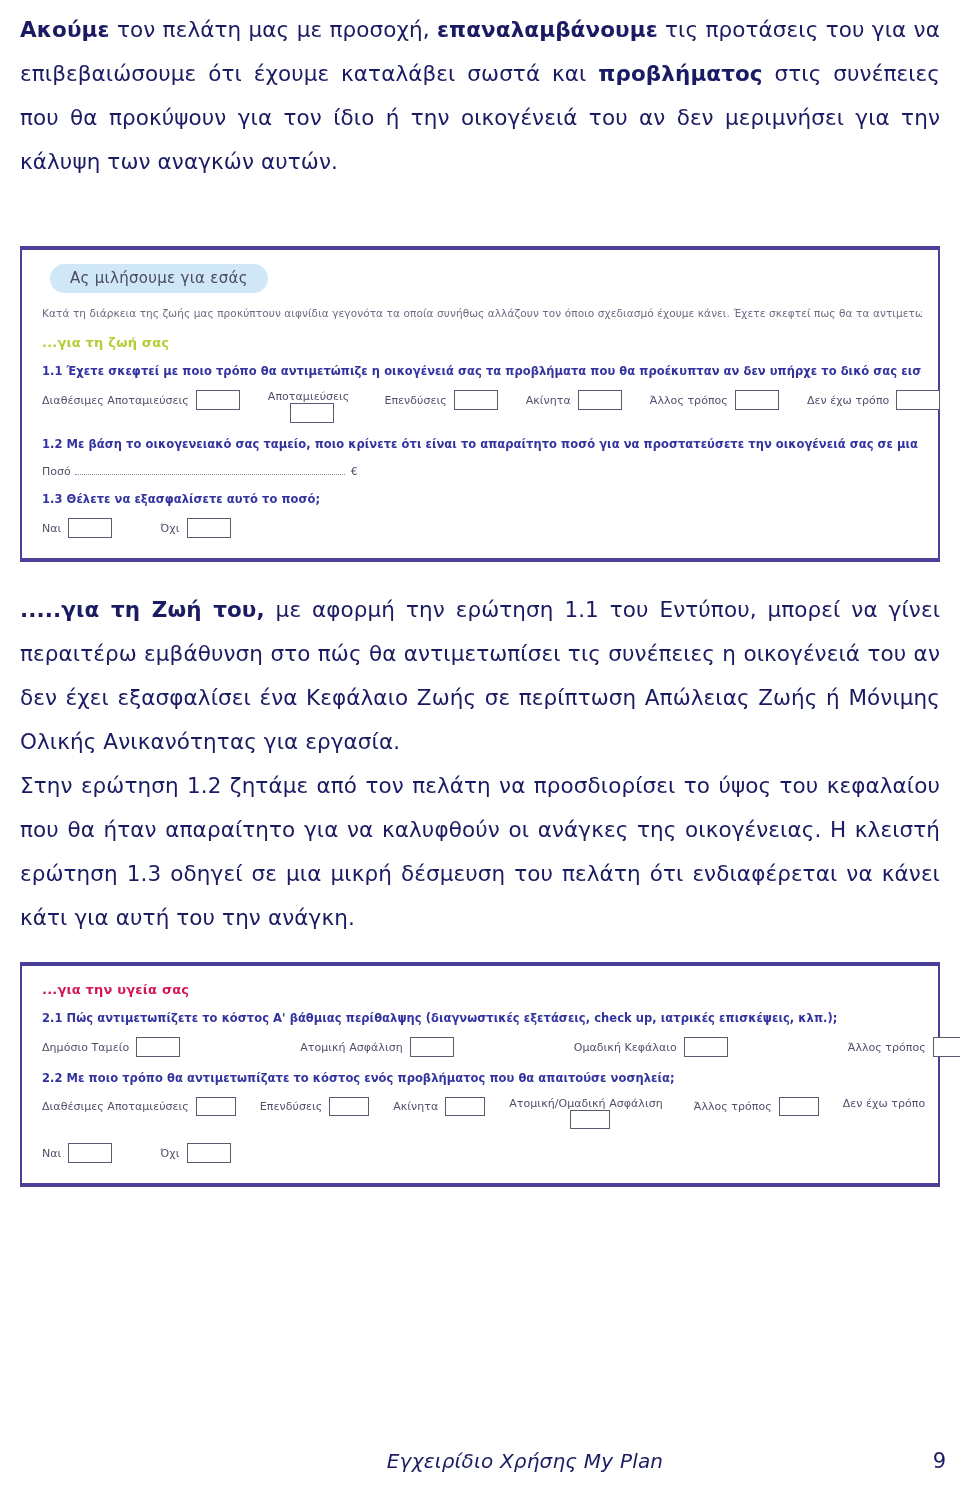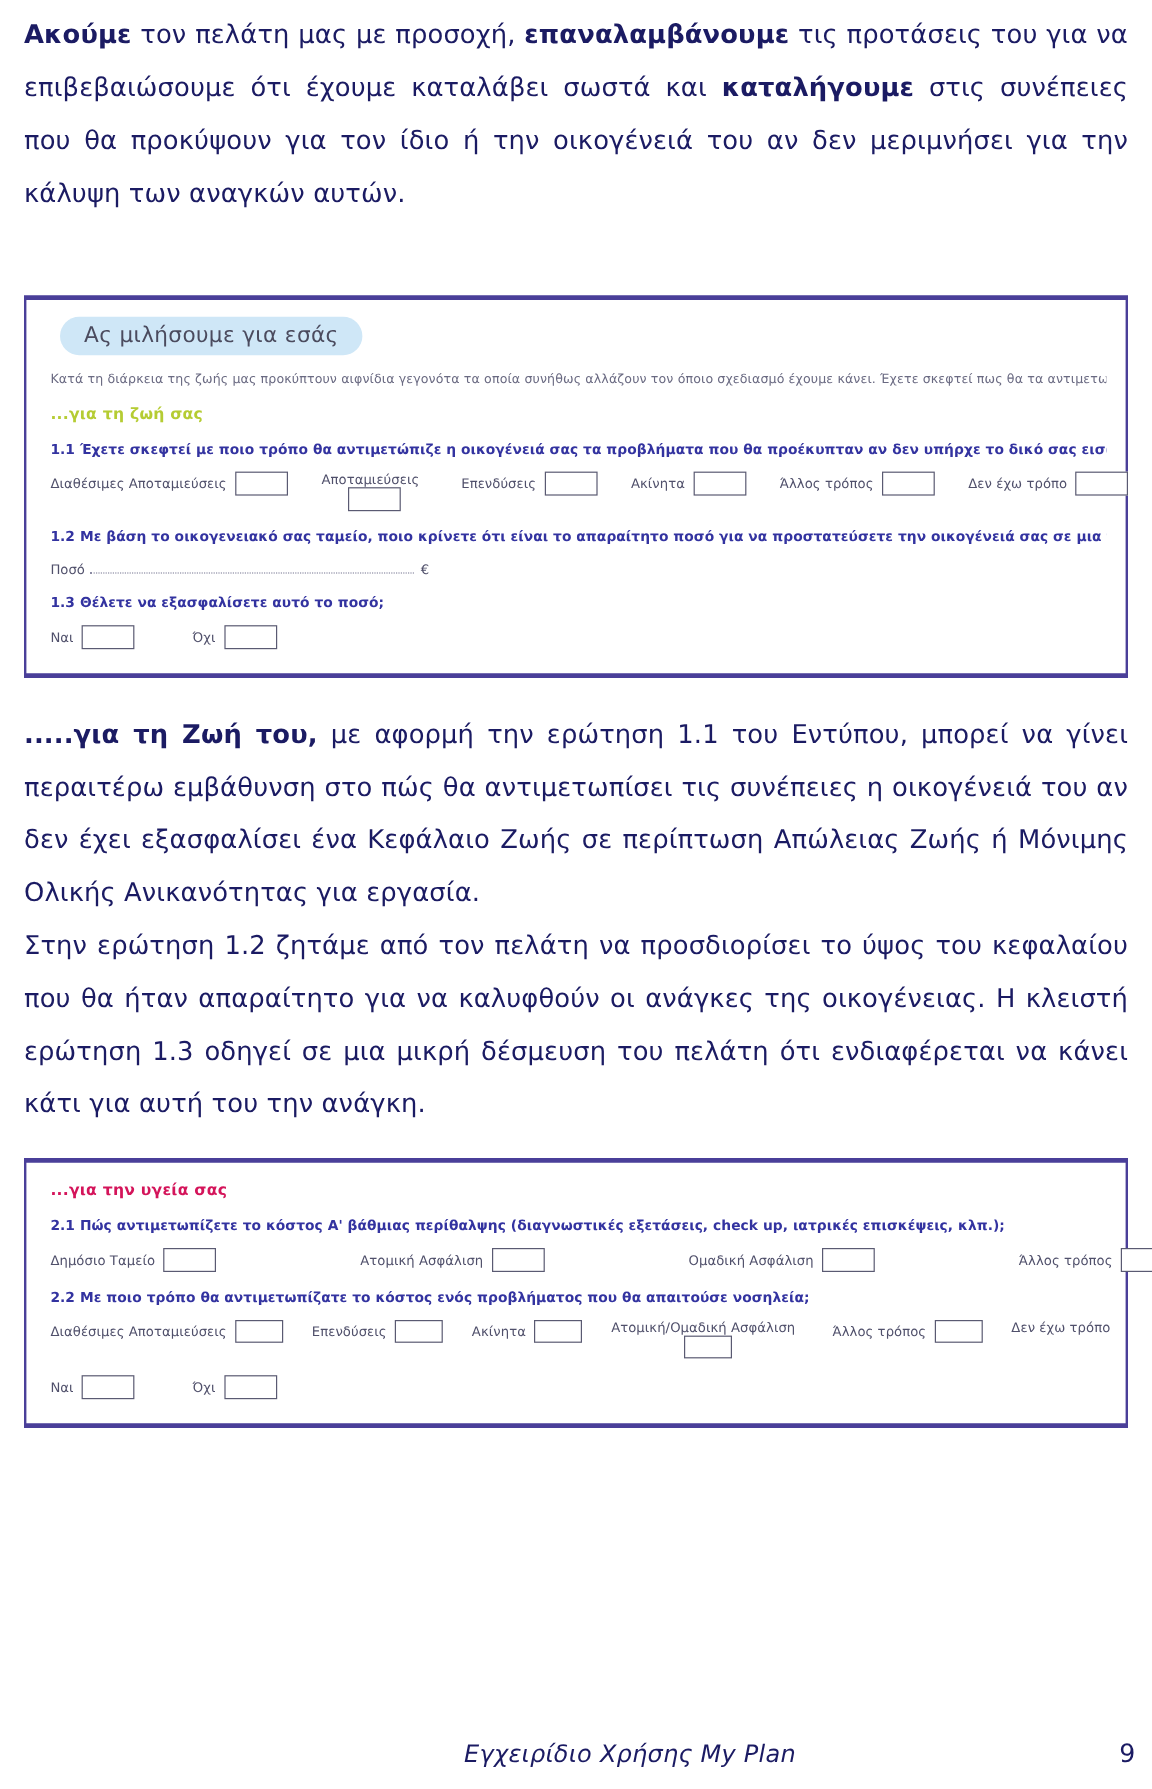--- a/index.html
+++ b/index.html
@@ -57,21 +57,21 @@
     position: relative;
   }
   .form-card.blur { filter: blur(0.25px); }
 
   .pill {
     display: inline-block;
     background: #cfe7f7;
     color: #4b4b5e;
     border-radius: 16px;
     padding: 5px 20px 6px 20px;
-    font-size: 18px;
+    font-size: 15px;
     letter-spacing: 0.3px;
     margin: 4px 0 14px 12px;
     font-family: "DejaVu Sans", "Liberation Sans", sans-serif;
   }
 
   .intro-line {
     font-size: 10.5px;
     color: #6a6a82;
     letter-spacing: 0.1px;
     margin: 0 0 16px 4px;
@@ -179,21 +179,21 @@
     color: #1b1b63;
     min-width: 30px;
     text-align: right;
   }
 </style>
 </head>
 <body>
 
 <div class="page">
 
-  <p class="prose j para-top"><strong>Ακούμε</strong><span> τον πελάτη μας με προσοχή, </span><strong>επαναλαμβάνουμε</strong><span> τις προτάσεις του για να επιβεβαιώσουμε ότι έχουμε καταλάβει σωστά και </span><strong>καταλήγουμε</strong><span> στις συνέπειες  που θα προκύψουν για τον ίδιο ή την οικογένειά του αν δεν μεριμνήσει για την κάλυψη των αναγκών αυτών.</span></p>
+  <p class="prose j para-top"><strong>Ακούμε</strong><span> τον πελάτη μας με προσοχή, </span><strong>επαναλαμβάνουμε</strong><span> τις προτάσεις του για να επιβεβαιώσουμε ότι έχουμε καταλάβει σωστά και </span><strong>προβλήματος</strong><span> στις συνέπειες  που θα προκύψουν για τον ίδιο ή την οικογένειά του αν δεν μεριμνήσει για την κάλυψη των αναγκών αυτών.</span></p>
 
   <div class="spacer-a"></div>
 
   <div class="form-card blur">
 
     <div class="pill">Ας μιλήσουμε για εσάς</div>
 
     <div class="intro-line">Κατά τη διάρκεια της ζωής μας προκύπτουν αιφνίδια γεγονότα τα οποία συνήθως αλλάζουν τον όποιο σχεδιασμό έχουμε κάνει.  Έχετε σκεφτεί πως θα τα αντιμετωπίζατε ;</div>
 
     <div class="sec-head life">...για τη ζωή σας</div>
@@ -268,21 +268,21 @@
     <div class="opt-row">
       <div class="opt" style="margin-right:120px;">
         <span class="opt-label">Δημόσιο Ταμείο</span>
         <span class="opt-box"></span>
       </div>
       <div class="opt" style="margin-right:120px;">
         <span class="opt-label">Ατομική Ασφάλιση</span>
         <span class="opt-box"></span>
       </div>
       <div class="opt" style="margin-right:120px;">
-        <span class="opt-label">Ομαδική Ασφάλιση</span>
+        <span class="opt-label">Ομαδική Κεφάλαιο</span>
         <span class="opt-box"></span>
       </div>
       <div class="opt">
         <span class="opt-label">Άλλος τρόπος</span>
         <span class="opt-box"></span>
       </div>
     </div>
 
     <div class="q-line">2.2 Με ποιο τρόπο θα αντιμετωπίζατε  το κόστος ενός προβλήματος που θα απαιτούσε νοσηλεία;</div>
 

